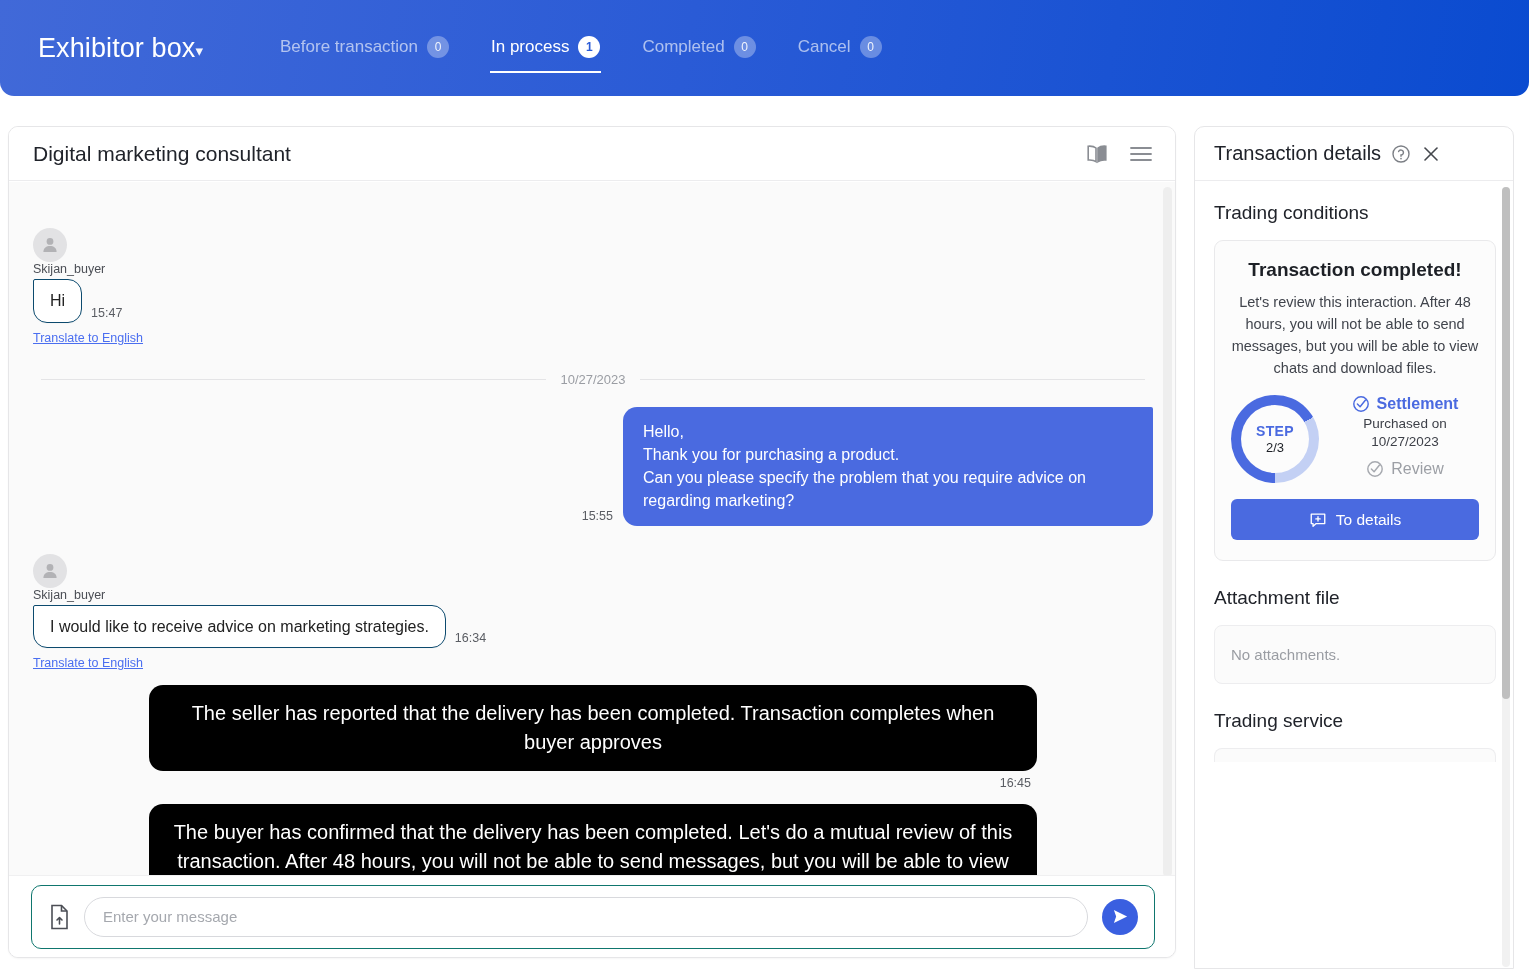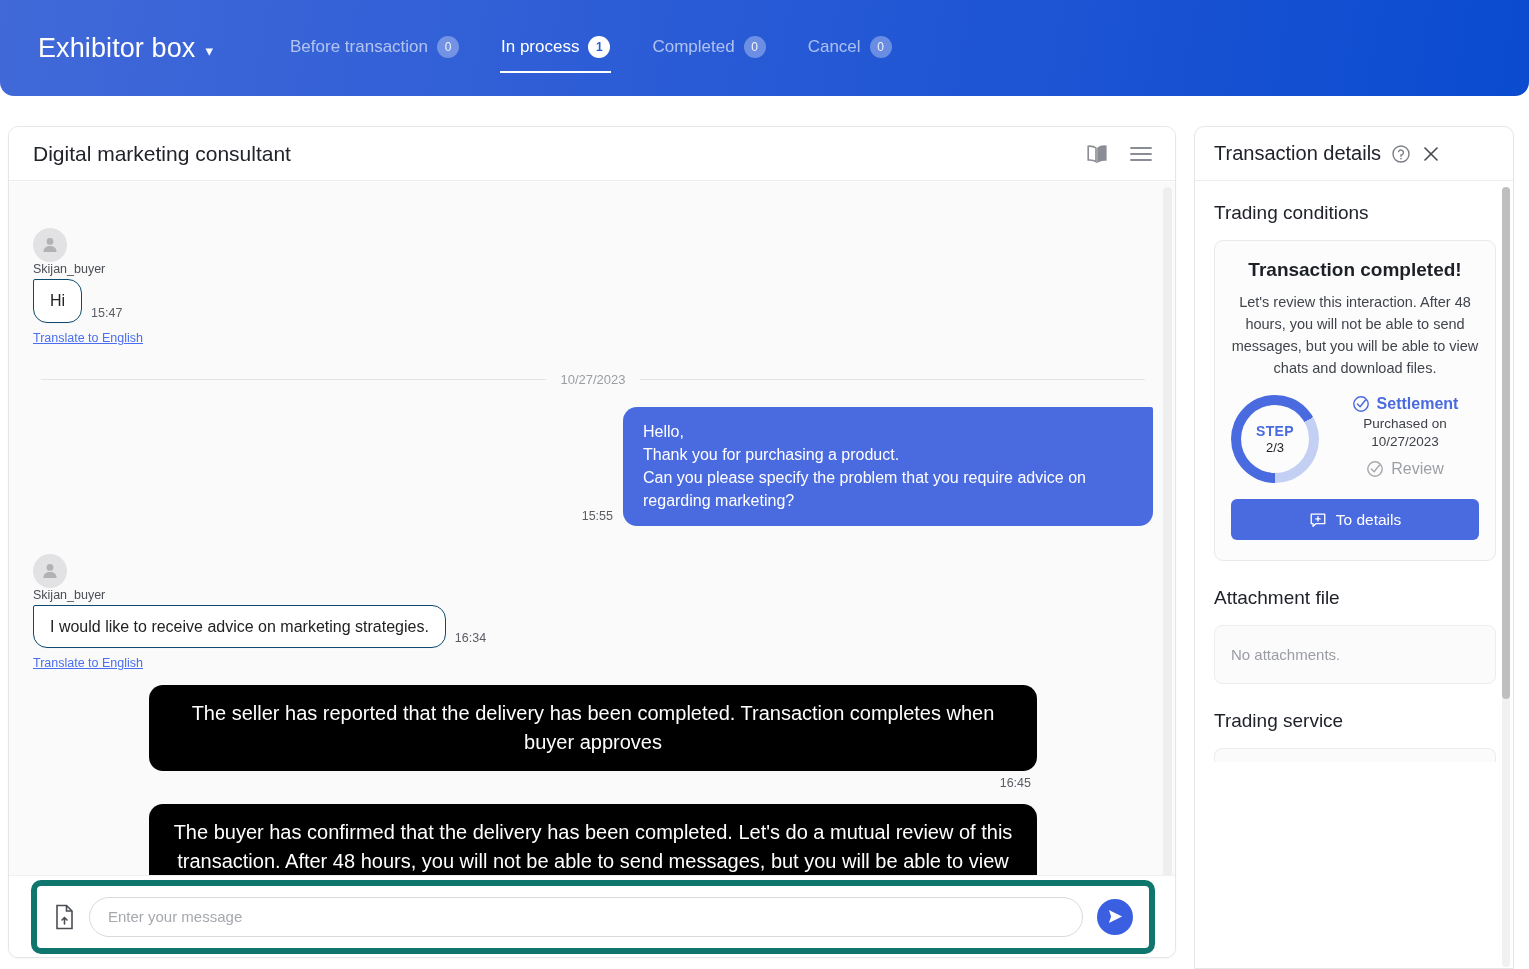--- a/index.html
+++ b/index.html
@@ -20,21 +20,20 @@
     border-bottom-left-radius: 14px;
     border-bottom-right-radius: 14px;
     display: flex;
     align-items: center;
     padding-left: 38px;
     color: #ffffff;
   }
   .brand {
     display: flex;
     align-items: center;
-    gap: 10px;
     font-size: 27px;
     font-weight: 400;
     letter-spacing: .1px;
     cursor: pointer;
   }
   .brand .chev {
     display: inline-block;
     font-size: 15px;
     line-height: 1;
     opacity: .95;
@@ -218,21 +217,21 @@
     border-top: 1px solid #f0f0f1;
     display: flex;
     align-items: center;
     padding: 0 22px;
   }
   .composer-inner {
     display: flex;
     align-items: center;
     gap: 14px;
     width: 100%;
-    border: 6px solid #0f766e;
+    border: 1px solid #0f766e;
     border-radius: 10px;
     padding: 11px 16px;
   }
   .msg-input {
     flex: 1;
     height: 40px;
     border: 1px solid #d8d9dd;
     border-radius: 22px;
     padding: 0 18px;
     font-size: 15px;

